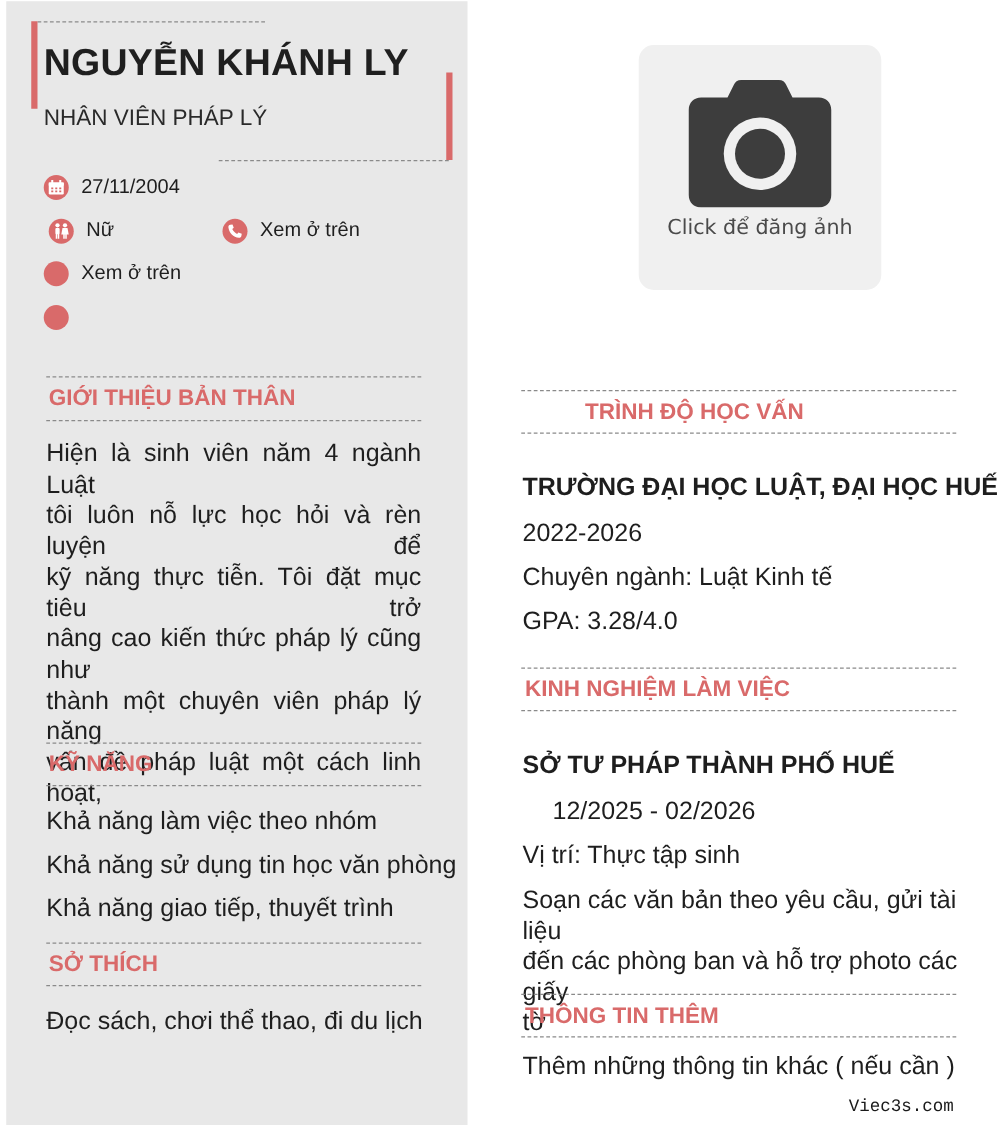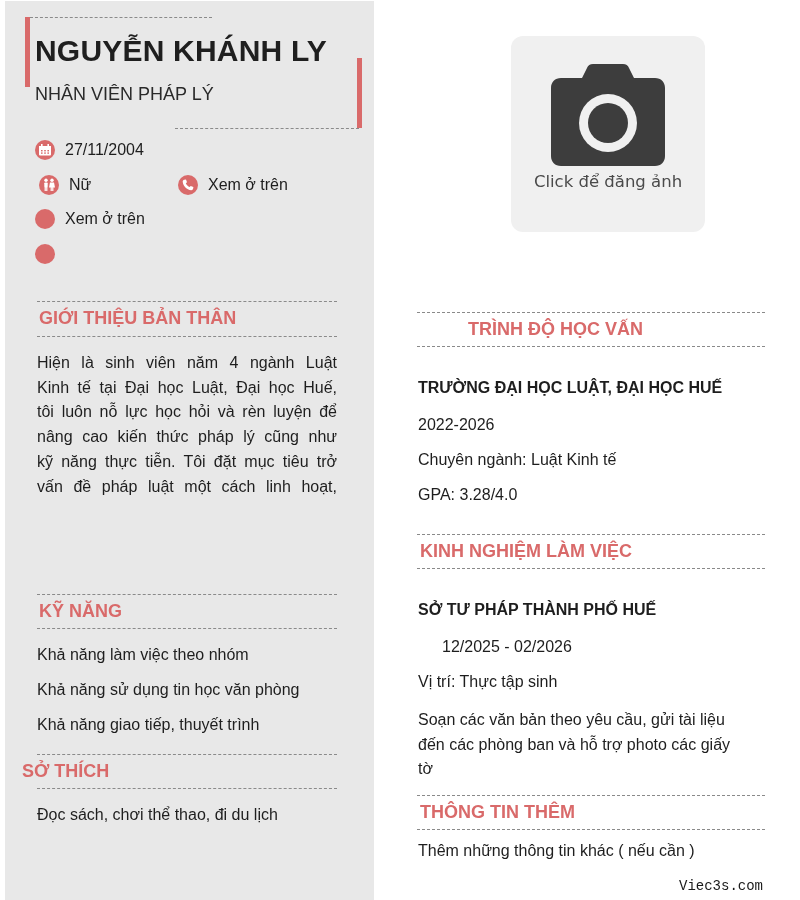--- a/index.html
+++ b/index.html
@@ -28,21 +28,21 @@
     .info-icon {
       width: 20px; height: 20px; border-radius: 50%; background: #d96a6a;
       display: inline-flex; align-items: center; justify-content: center; margin-right: 10px;
       flex-shrink: 0;
     }
     .info-icon svg { display: block; }
 
     .sec-title {
       position: absolute; font-size: 18px; font-weight: bold; color: #d96a6a;
     }
-    .text { position: absolute; font-size: 16px; color: #1e1e1e; }
+    .text { position: absolute; font-size: 20px; color: #1e1e1e; }
     .justify { text-align: justify; line-height: 24.7px; }
 
     .photo {
       position: absolute; left: 511px; top: 36px; width: 194px; height: 196px;
       background: #f0f0f0; border-radius: 12px;
       display: flex; flex-direction: column; align-items: center; cursor: pointer;
     }
     .photo-label {
       margin-top: 6px; font-size: 16.5px; color: #4a4a4a;
       font-family: "DejaVu Sans", sans-serif;
@@ -119,36 +119,36 @@
 
 <div class="info-row" style="left:35px; top:244px;">
   <span class="info-icon"></span>
 </div>
 
 <div class="dash-h" style="left:37px; top:301px; width:300px;"></div>
 <div class="sec-title" style="left:39px; top:308px;">GIỚI THIỆU BẢN THÂN</div>
 <div class="dash-h" style="left:37px; top:336px; width:300px;"></div>
 <div class="text" style="left:37px; top:351px; width:300px;">
   <div class="justify" style="text-align-last:justify;">Hiện là sinh viên năm 4 ngành Luật</div>
-  <div class="justify" style="text-align-last:justify;">Kinh tế tại Đại học Luật, Đại học Huế,</div>
   <div class="justify" style="text-align-last:justify;">tôi luôn nỗ lực học hỏi và rèn luyện để</div>
+  <div class="justify" style="text-align-last:justify;">kỹ năng thực tiễn. Tôi đặt mục tiêu trở</div>
   <div class="justify" style="text-align-last:justify;">nâng cao kiến thức pháp lý cũng như</div>
-  <div class="justify" style="text-align-last:justify;">kỹ năng thực tiễn. Tôi đặt mục tiêu trở</div>
+  <div class="justify" style="text-align-last:justify;">thành một chuyên viên pháp lý năng</div>
   <div class="justify" style="text-align-last:justify;">vấn đề pháp luật một cách linh hoạt,</div>
 </div>
 
 <div class="dash-h" style="left:37px; top:594px; width:300px;"></div>
 <div class="sec-title" style="left:39px; top:601px;">KỸ NĂNG</div>
 <div class="dash-h" style="left:37px; top:628px; width:300px;"></div>
 <div class="text" style="left:37px; top:646px;">Khả năng làm việc theo nhóm</div>
 <div class="text" style="left:37px; top:681px;">Khả năng sử dụng tin học văn phòng</div>
 <div class="text" style="left:37px; top:716px;">Khả năng giao tiếp, thuyết trình</div>
 
 <div class="dash-h" style="left:37px; top:754px; width:300px;"></div>
-<div class="sec-title" style="left:22px; top:761px;text-align:center;">SỞ THÍCH</div>
+<div class="sec-title" style="left:39px; top:761px;text-align:center;">SỞ THÍCH</div>
 <div class="dash-h" style="left:37px; top:788px; width:300px;"></div>
 <div class="text" style="left:37px; top:806px;">Đọc sách, chơi thể thao, đi du lịch</div>
 
 <div class="photo">
   <svg width="118" height="102" viewBox="0 0 118 102" style="margin-top:28px;">
     <path d="M33 14 L38 4 C39 1.5 41 0 44 0 H74 C77 0 79 1.5 80 4 L85 14 H106 C112 14 116 18 116 24 V92 C116 98 112 102 106 102 H12 C6 102 2 98 2 92 V24 C2 18 6 14 12 14 Z" fill="#3d3d3d"></path>
     <circle cx="59" cy="59" r="29" fill="#f0f0f0"></circle>
     <circle cx="59" cy="59" r="20" fill="#3d3d3d"></circle>
   </svg>
   <div class="photo-label">Click để đăng ảnh</div>

